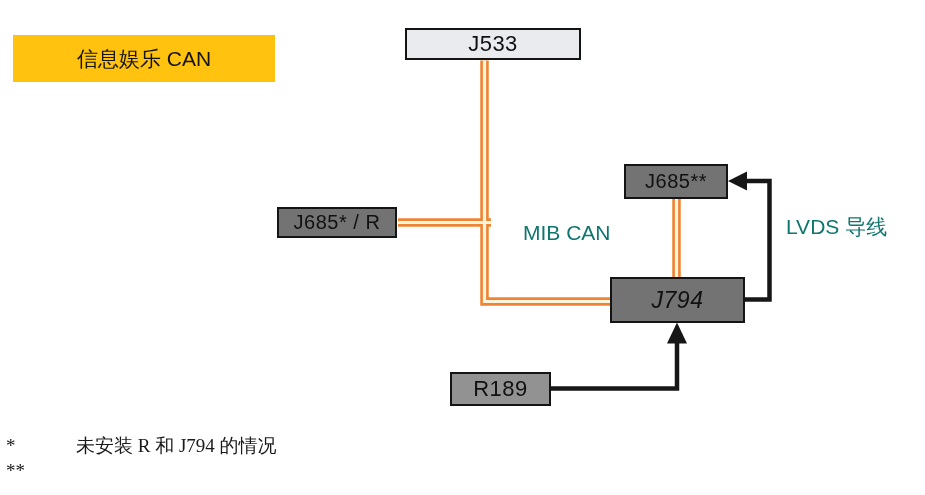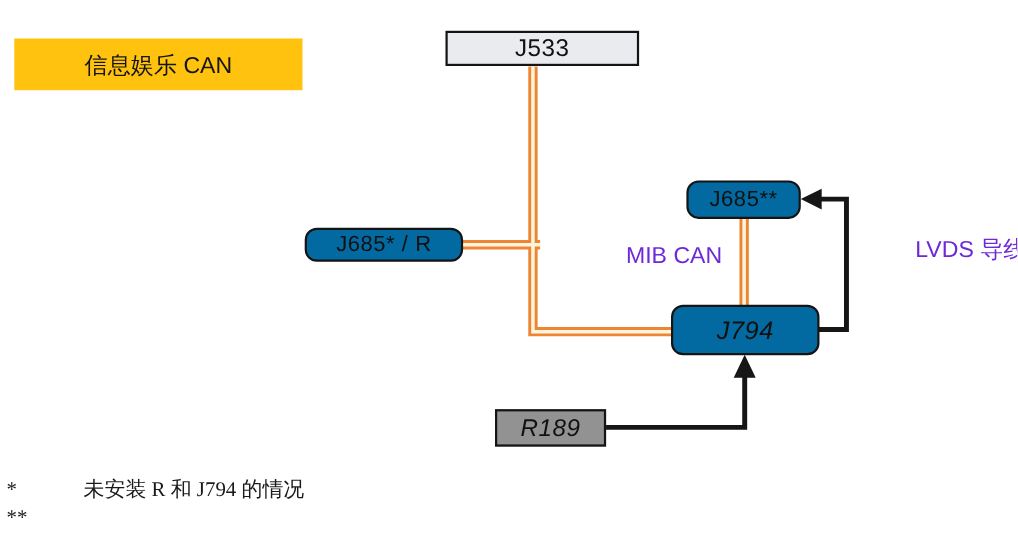--- a/index.html
+++ b/index.html
@@ -6,33 +6,33 @@
   .stage{
     position:relative;width:925px;height:495px;background:#ffffff;
     font-family:"Liberation Sans",sans-serif;color:#111;overflow:hidden;
   }
   .wires{position:absolute;left:0;top:0;width:925px;height:495px;}
   .node{
     position:absolute;box-sizing:border-box;border:2.5px solid #141414;
     display:flex;align-items:center;justify-content:center;
     font-family:"Liberation Sans",sans-serif;letter-spacing:.5px;
   }
-  .node.yellow{background:#0369a1;border-radius:11px;}
+  .node.yellow{background:#737373;}
   .node.light{background:#E9EBEE;}
   .node.gray{background:#929292;}
   .banner{
     position:absolute;left:13px;top:35px;width:262px;height:47px;background:#FFC20E;
     display:flex;align-items:center;justify-content:center;font-size:21px;color:#141414;
   }
   #n-j533{left:405px;top:28px;width:176px;height:32px;font-size:22px;}
-  #n-j685r{left:277px;top:207px;width:144px;height:31px;font-size:20px;text-align:right;}
+  #n-j685r{left:277px;top:207px;width:120px;height:31px;font-size:20px;text-align:right;}
   #n-j685ss{left:624px;top:164px;width:104px;height:35px;font-size:20px;}
   #n-j794{left:610px;top:277px;width:135px;height:46px;font-size:23px;font-style:italic;}
-  #n-r189{left:450px;top:372px;width:101px;height:34px;font-size:22px;font-style:italic;}
-  .flabel{position:absolute;font-size:21px;color:#6d28d9;white-space:nowrap;margin-left:46px;}
+  #n-r189{left:450px;top:372px;width:101px;height:34px;font-size:22px;}
+  .flabel{position:absolute;font-size:21px;color:#0f766e;white-space:nowrap;}
   #l-mib{left:523px;top:221px;}
   #l-lvds{left:786px;top:213px;}
   #l-fbas{left:599px;top:401px;}
   .footnotes{
     position:absolute;left:6px;top:433px;
     font-family:"Liberation Serif","DejaVu Serif",serif;font-size:19px;color:#1a1a1a;
   }
   .footnote{display:flex;line-height:25px;}
   .footnote .marker{width:34px;}
   .footnote .ftext{white-space:nowrap;margin-left:36px;}

